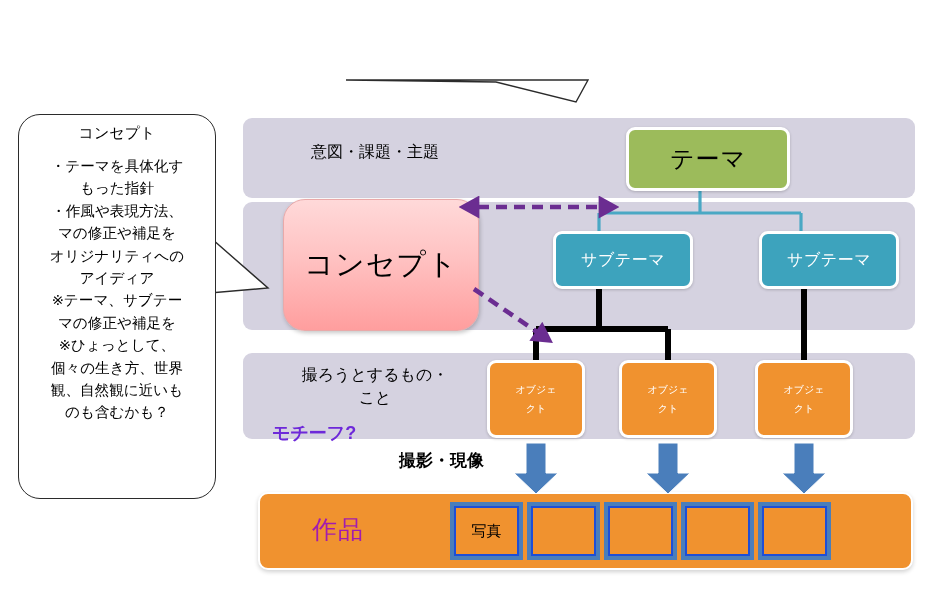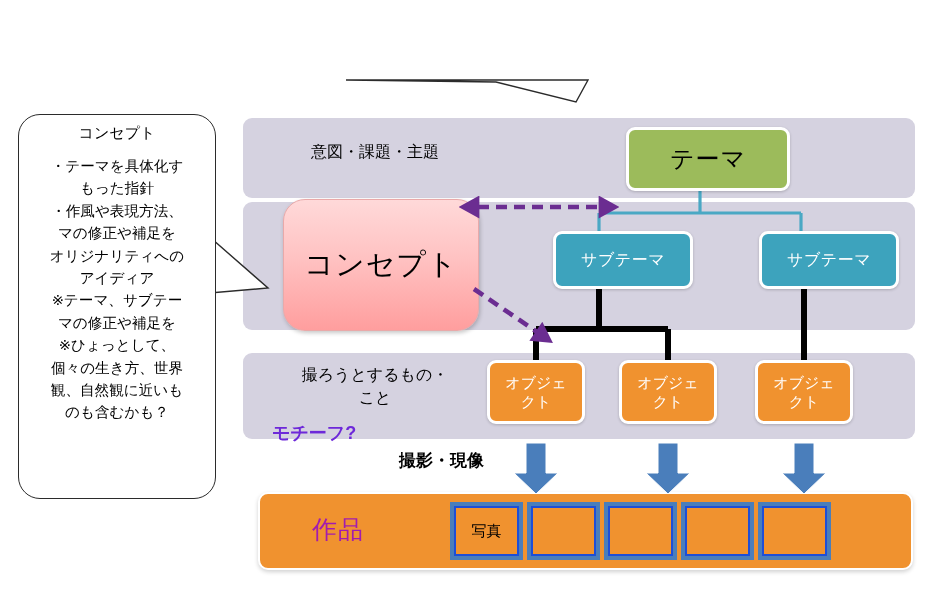--- a/index.html
+++ b/index.html
@@ -143,24 +143,24 @@
     color: #ffffff;
     font-size: 16px;
     letter-spacing: 0.5px;
     box-shadow: 0 1px 3px rgba(0,0,0,0.20);
     margin-left: 24px;
   }
   .sub-1 { left: 529px; top: 231px; }
   .sub-2 { left: 735px; top: 231px; }
 
   .obj-node {
-    width: 98px; height: 64px;
+    width: 98px; height: 78px;
     background: #f0922f;
     color: #ffffff;
-    font-size: 15px;
+    font-size: 10px;
     line-height: 19px;
     box-shadow: 0 1px 3px rgba(0,0,0,0.20);
   }
   .obj-1 { left: 487px; top: 360px; }
   .obj-2 { left: 619px; top: 360px; }
   .obj-3 { left: 755px; top: 360px; }
 
   .concept-node {
     left: 283px; top: 199px;
     width: 196px; height: 132px;

